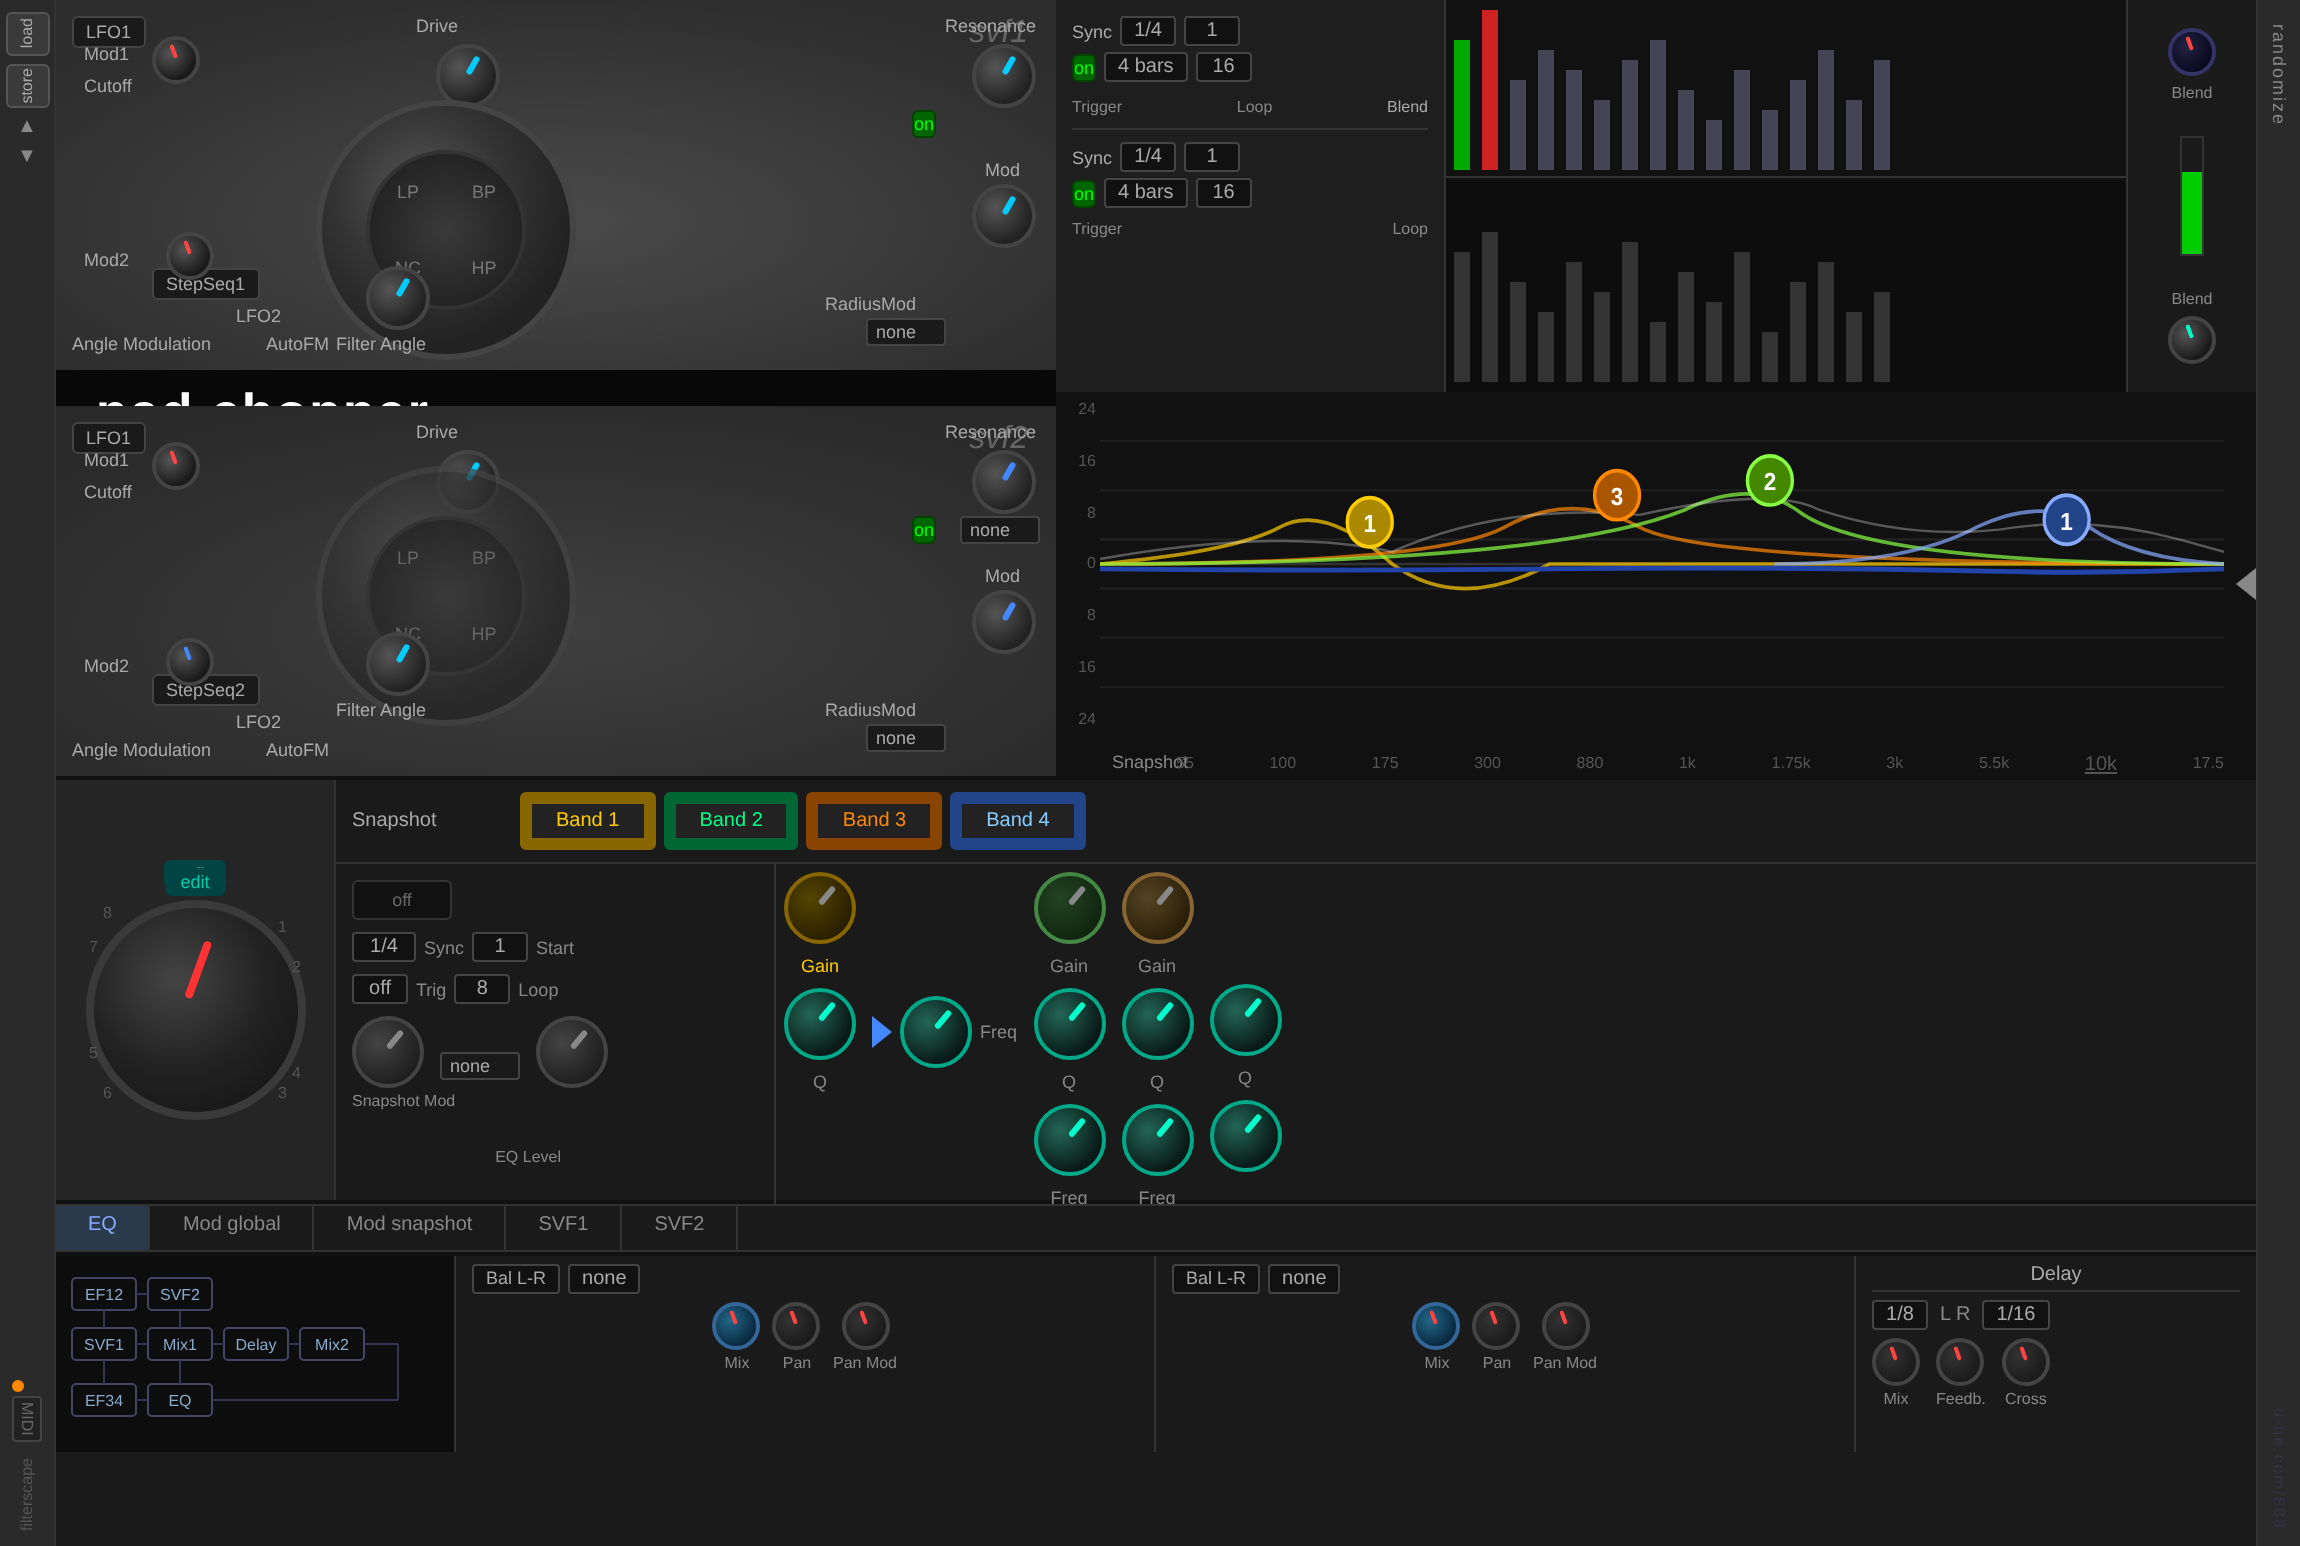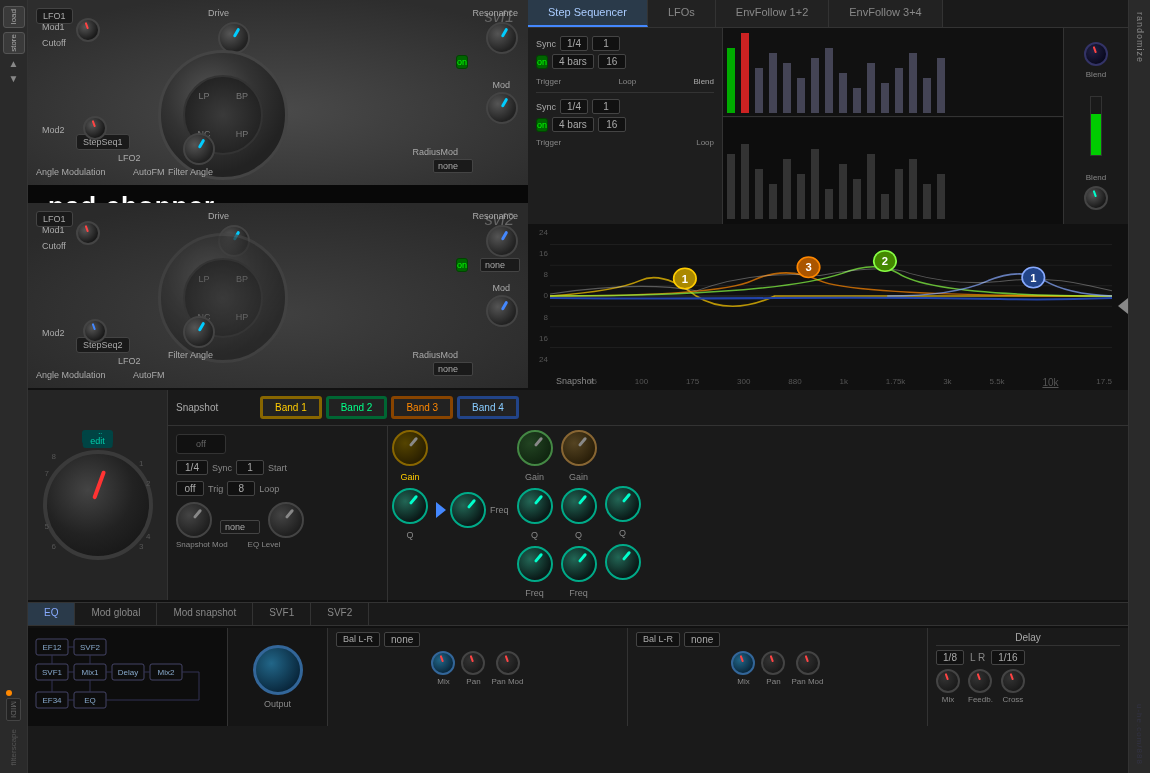--- a/index.html
+++ b/index.html
@@ -284,21 +284,21 @@
       background: #ff3333;
       top: 15px;
       left: 45%;
       transform: rotate(20deg);
       transform-origin: bottom center;
       border-radius: 2px;
     }
 
     .band-btn {
       padding: 3px 12px;
-      border: 3px solid #ec4899;
+      border: 6px solid #ec4899;
       border-radius: 3px;
       font-size: 10px;
       cursor: pointer;
       background: #222;
     }
 
     .band-btn.yellow { color: #ffcc00; border-color: #886600; }
     .band-btn.green { color: #00ff88; border-color: #006633; }
     .band-btn.orange { color: #ff8800; border-color: #884400; }
     .band-btn.blue-light { color: #88ccff; border-color: #224488; }
@@ -626,26 +626,20 @@
 
           <span style="position:absolute;bottom:8px;left:8px;font-size:9px;color:#aaa;">Angle Modulation</span>
           <span style="position:absolute;bottom:22px;left:90px;font-size:9px;color:#aaa;">LFO2</span>
           <span style="position:absolute;bottom:8px;left:105px;font-size:9px;color:#aaa;">AutoFM</span>
         </div>
 
       </div>
 
       <div class="right-panel">
 
-        <div class="tab-bar">
-          <div class="tab active">Step Sequencer</div>
-          <div class="tab">LFOs</div>
-          <div class="tab">EnvFollow 1+2</div>
-          <div class="tab">EnvFollow 3+4</div>
-        </div>
 
         <div style="display:flex;height:196px;background:#1e1e1e;">
 
           <div style="width:195px;padding:8px;border-right:1px solid #333;">
 
             <div style="display:flex;align-items:center;gap:4px;margin-bottom:3px;">
               <span style="font-size:9px;color:#aaa;">Sync</span>
               <span class="seq-val">1/4</span>
               <span class="seq-val">1</span>
             </div>
@@ -862,21 +856,21 @@
               </div>
               <div style="display:flex;flex-direction:column;align-items:center;">
                 <div class="select-box" style="margin-bottom:4px;">none</div>
               </div>
               <div style="display:flex;flex-direction:column;align-items:center;">
                 <div class="knob-medium" style="background:radial-gradient(circle at 35% 35%,#444,#111);"></div>
               </div>
             </div>
             <div style="display:flex;gap:20px;margin-top:2px;">
               <span style="font-size:8px;color:#888;">Snapshot Mod</span>
-              <span style="font-size:8px;color:#888;">EQ Level</span>
+              <span style="font-size:8px;color:#888;margin-top:28px;">EQ Level</span>
             </div>
           </div>
 
           <div class="band-col">
             <div class="knob-medium" style="background:radial-gradient(circle at 35% 35%,#554400,#1a1200);border-color:#886600;"></div>
             <span style="font-size:9px;color:#ffcc00;">Gain</span>
             <div class="knob-medium knob-teal-glow"></div>
             <span style="font-size:9px;color:#888;">Q</span>
           </div>
 
@@ -965,24 +959,20 @@
           <line x1="18" y1="21" x2="18" y2="30" stroke="#335" stroke-width="1"></line>
           <line x1="56" y1="21" x2="56" y2="30" stroke="#335" stroke-width="1"></line>
           <line x1="18" y1="46" x2="18" y2="58" stroke="#335" stroke-width="1"></line>
           <line x1="56" y1="46" x2="56" y2="58" stroke="#335" stroke-width="1"></line>
           <line x1="148" y1="38" x2="165" y2="38" stroke="#335" stroke-width="1"></line>
           <line x1="72" y1="66" x2="165" y2="66" stroke="#335" stroke-width="1"></line>
           <line x1="165" y1="38" x2="165" y2="66" stroke="#335" stroke-width="1"></line>
         </svg>
       </div>
 
-      <div class="output-section">
-        <div style="width:50px;height:50px;border-radius:50%;background:radial-gradient(circle at 35% 35%,#226688,#001122);border:3px solid #336699;cursor:pointer;"></div>
-        <span style="font-size:9px;color:#888;margin-top:4px;">Output</span>
-      </div>
 
       <div class="mixer-section">
         <div style="display:flex;gap:4px;margin-bottom:4px;">
           <span class="seq-val" style="font-size:9px;">Bal L-R</span>
           <span class="seq-val">none</span>
         </div>
         <div class="mixer-controls">
           <div class="mixer-knob-group">
             <div class="knob-small" style="background:radial-gradient(circle at 35% 35%,#226688,#001122);border-color:#336699;"></div>
             <span class="knob-label">Mix</span>

